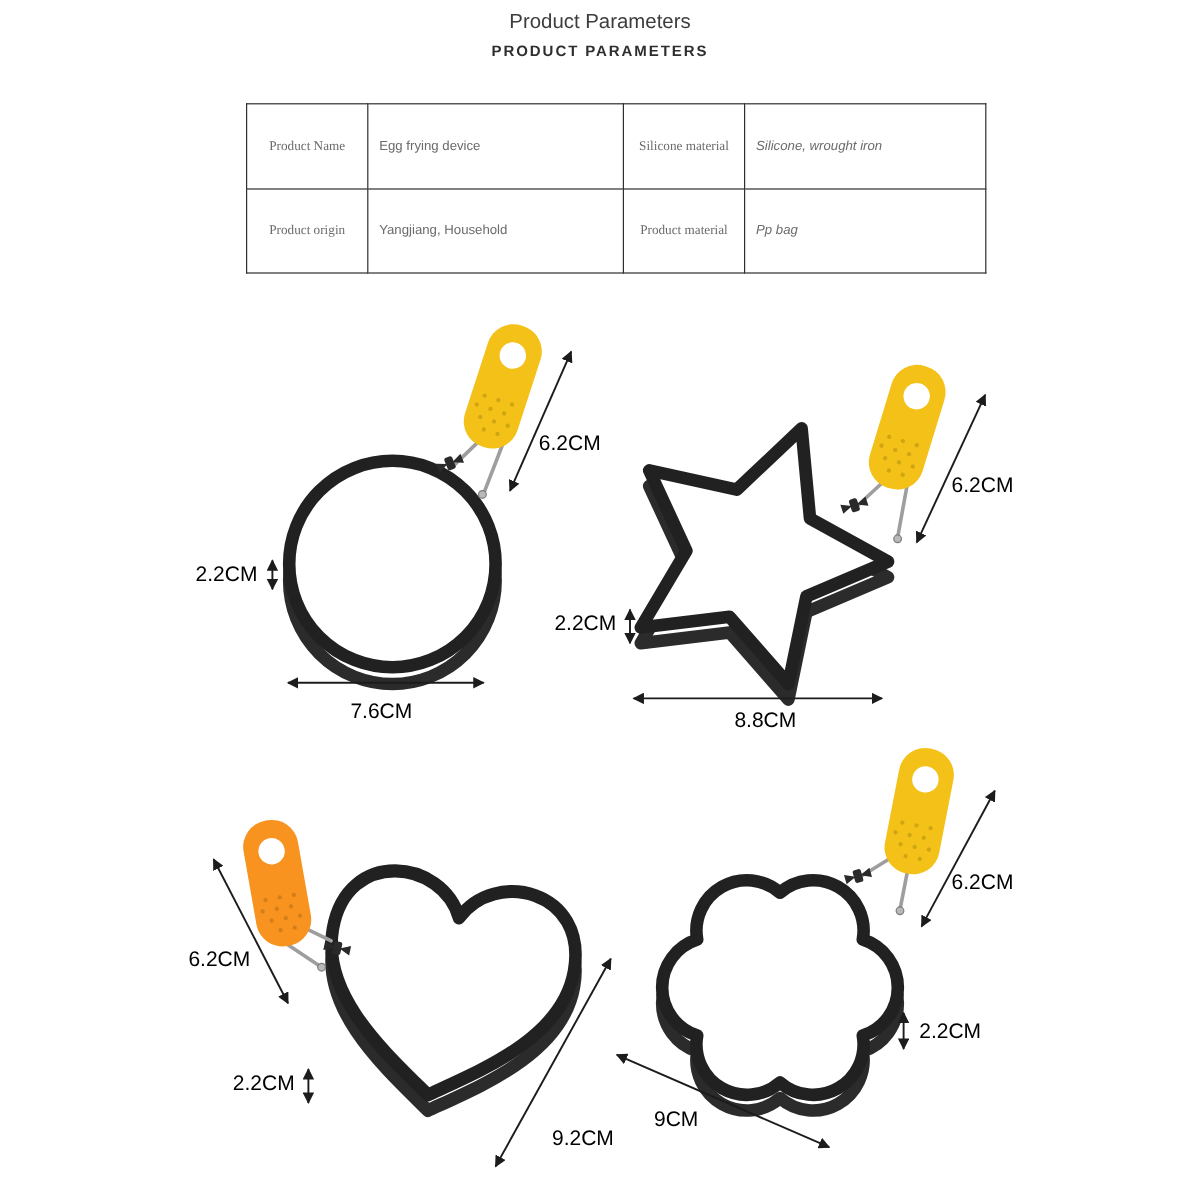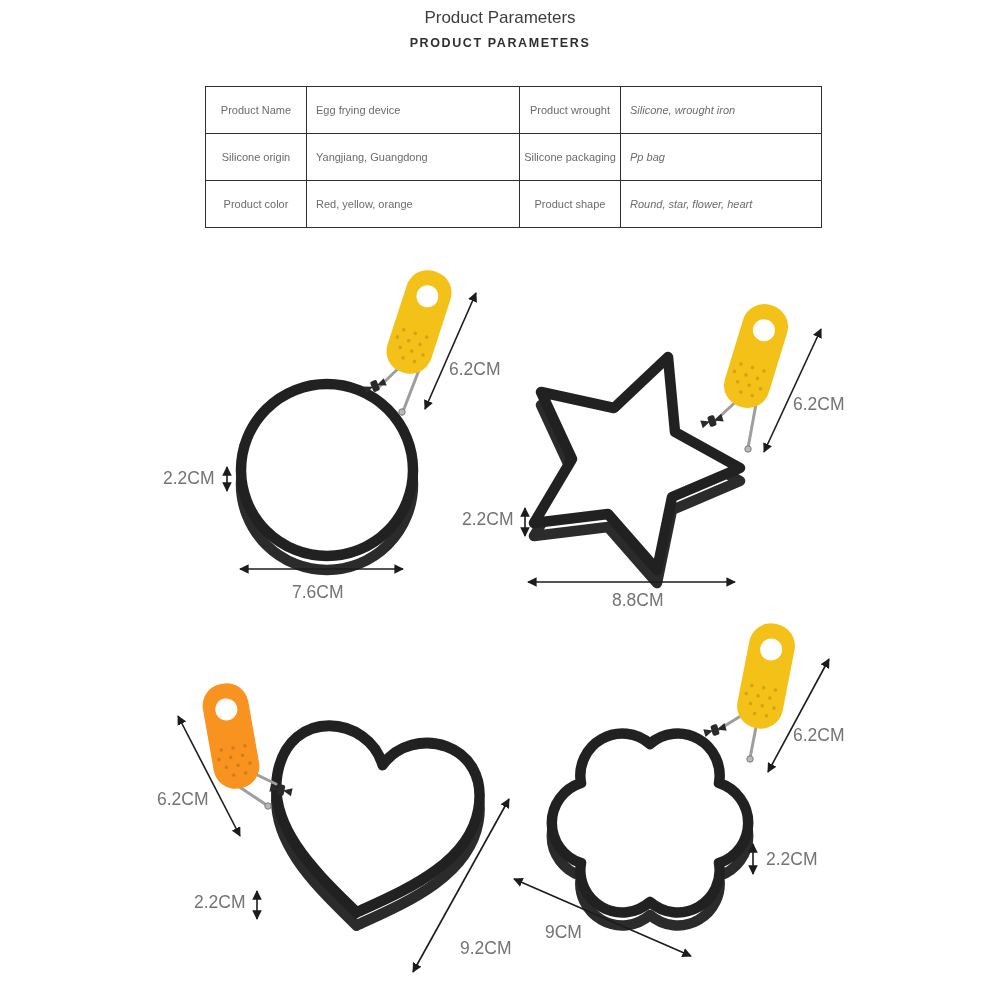--- a/index.html
+++ b/index.html
@@ -6,57 +6,51 @@
   #stage{position:relative;width:1000px;height:1000px;background:#ffffff;overflow:hidden;
          font-family:"Liberation Sans", sans-serif;}
   .title{position:absolute;top:8px;left:0;width:1000px;text-align:center;
          font-size:17px;color:#3d3d3d;}
   .subtitle{position:absolute;top:36px;left:0;width:1000px;text-align:center;
          font-size:12.5px;font-weight:bold;letter-spacing:1.6px;color:#2e2e2e;}
   table.params{position:absolute;left:205px;top:86px;width:588px;height:142px;
          border-collapse:collapse;table-layout:fixed;}
   table.params td{border:1px solid #2f2f2f;font-size:11px;color:#6b6b6b;
          overflow:hidden;white-space:nowrap;}
-  td.lbl{text-align:center;width:98px;}
+  td.lbl{text-align:center;width:98px;font-family:Liberation Serif, serif;}
   td.val{text-align:left;padding-left:9px;}
   td.v1{width:202px;border-radius:11px;} td.v2{width:190px;font-style:italic;}
   svg#art{position:absolute;left:0;top:0;width:1000px;height:1000px;}
   .mold{fill:#ffffff;stroke:#212121;stroke-width:10.5;stroke-linejoin:round;}
   .mold-wall{fill:none;stroke:#2b2b2b;stroke-width:10.5;stroke-linejoin:round;}
   .wire{stroke:#9e9e9e;stroke-width:3;fill:none;stroke-linecap:round;}
   .dim{stroke:#1c1c1c;stroke-width:1.6;}
-  .dim-label{position:absolute;font-size:17.5px;color:#737373;white-space:nowrap;}
+  .dim-label{position:absolute;font-size:17.5px;color:#000000;white-space:nowrap;}
 </style>
 </head>
 <body>
 
 <div id="stage">
 
   <div class="title">Product Parameters</div>
   <div class="subtitle">PRODUCT PARAMETERS</div>
 
   <table class="params">
     <tbody>
         <tr>
       <td class="lbl">Product Name</td>
       <td class="val v1">Egg frying device</td>
-      <td class="lbl">Product wrought</td>
+      <td class="lbl">Silicone material</td>
       <td class="val v2">Silicone, wrought iron</td>
     </tr>
     <tr>
-      <td class="lbl">Silicone origin</td>
-      <td class="val v1">Yangjiang, Guangdong</td>
-      <td class="lbl">Silicone packaging</td>
+      <td class="lbl">Product origin</td>
+      <td class="val v1">Yangjiang, Household</td>
+      <td class="lbl">Product material</td>
       <td class="val v2">Pp bag</td>
-    </tr>
-    <tr>
-      <td class="lbl">Product color</td>
-      <td class="val v1">Red, yellow, orange</td>
-      <td class="lbl">Product shape</td>
-      <td class="val v2">Round, star, flower, heart</td>
     </tr>
   </tbody>
     </table>
 
   <svg id="art" viewBox="0 0 1000 1000">
     <defs>
       <marker id="arr" viewBox="0 0 10 10" refX="9" refY="5" markerWidth="6" markerHeight="6" orient="auto-start-reverse">
           <path d="M0,0 L10,5 L0,10 z" fill="#1c1c1c"></path>
         </marker>
       <g id="handle">

